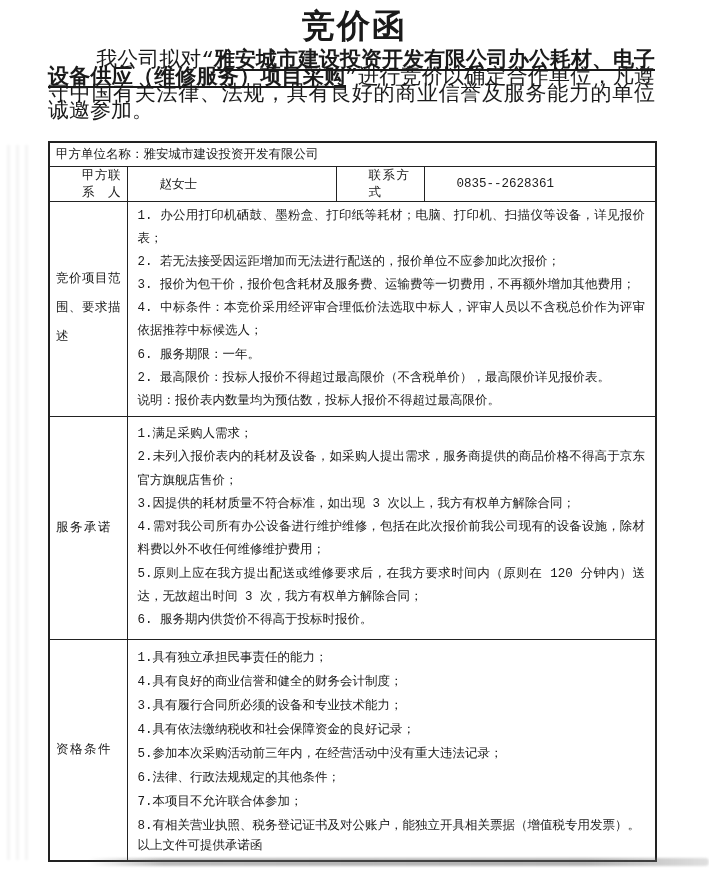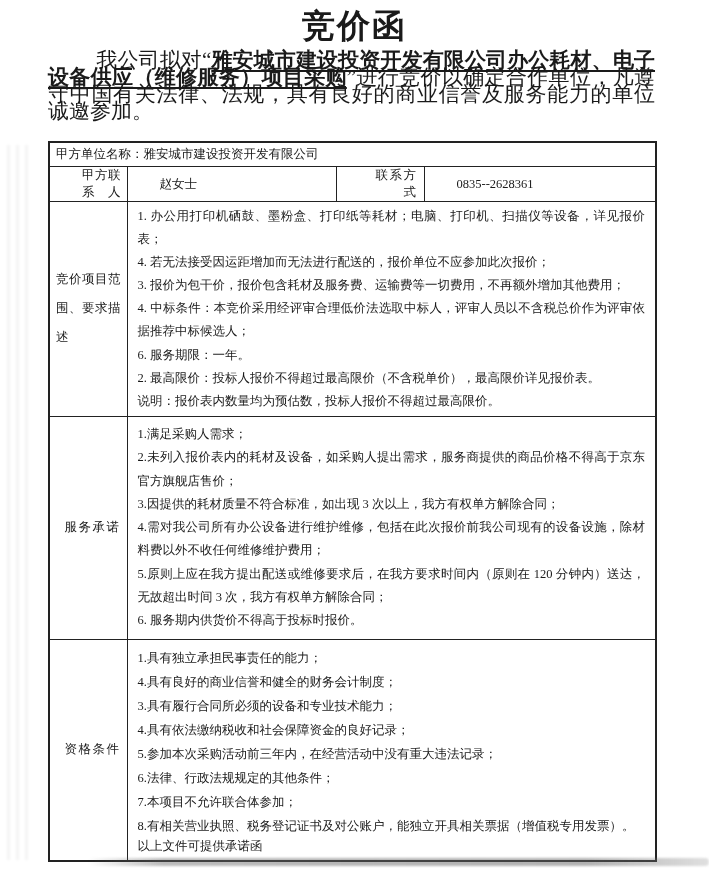--- a/index.html
+++ b/index.html
@@ -1,21 +1,21 @@
 <!DOCTYPE html>
 <html><head>
 <meta charset="utf-8">
 <style>
   html,body{margin:0;padding:0;}
   body{
     width:709px;height:870px;background:#ffffff;position:relative;
     font-family:"Liberation Serif","DejaVu Serif",serif;color:#1a1a1a;
     overflow:hidden;
   }
-  .page{position:absolute;inset:0;overflow:hidden;}
+  .page{position:absolute;inset:0;overflow:hidden;font-family:Liberation Mono, monospace;}
 
   .title{
     position:absolute;top:4px;left:0;width:100%;margin:0;
     text-align:center;font-size:33px;font-weight:bold;letter-spacing:2px;
   }
 
   .intro{
     position:absolute;top:52px;left:48px;width:607px;margin:0;
     font-size:21px;line-height:17px;text-align:justify;text-indent:2.3em;
   }
@@ -29,21 +29,21 @@
   table.doc{border:2px solid #222;}
   .doc td{border:1px solid #222;vertical-align:middle;padding:0 6px;overflow:visible;}
 
   tr.r1 td{height:24px;}
   tr.r2 td{height:23px;}
   tr.r3 td{height:21px;padding-left:32px;}
   tr.r-scope td{height:191px;}
   tr.r-service td{height:216px;}
   tr.r-qual td{height:214px;}
 
-  .lbl{text-align:right;letter-spacing:1.5px;}
+  .lbl{text-align:left;letter-spacing:1.5px;}
   .lbl-j{text-align:justify;text-align-last:justify;padding:0 5px;letter-spacing:0;}
   .scope-lbl{line-height:29px;}
 
   td.content{padding:3px 10px;vertical-align:middle;}
   .ln{margin:0;text-align:justify;}
   .r-scope .ln{line-height:23.1px;}
   .r-service .ln{line-height:23.3px;}
   .r-qual .ln{line-height:24px;}
   .r-qual .ln.tight{line-height:16px;}
 
@@ -91,21 +91,21 @@
       <td class="lbl lbl-j">甲方联系人</td>
       <td>赵女士</td>
       <td class="lbl">联系方式</td>
       <td>0835--2628361</td>
     </tr>
 
     <tr class="r-scope">
       <td class="lbl-j scope-lbl">竞价项目范围、要求描述</td>
       <td colspan="3" class="content">
         <p class="ln">1. 办公用打印机硒鼓、墨粉盒、打印纸等耗材；电脑、打印机、扫描仪等设备，详见报价表；</p>
-        <p class="ln">4. 若无法接受因运距增加而无法进行配送的，报价单位不应参加此次报价；</p>
+        <p class="ln">2. 若无法接受因运距增加而无法进行配送的，报价单位不应参加此次报价；</p>
         <p class="ln">3. 报价为包干价，报价包含耗材及服务费、运输费等一切费用，不再额外增加其他费用；</p>
         <p class="ln">4. 中标条件：本竞价采用经评审合理低价法选取中标人，评审人员以不含税总价作为评审依据推荐中标候选人；</p>
         <p class="ln">6. 服务期限：一年。</p>
         <p class="ln">2. 最高限价：投标人报价不得超过最高限价（不含税单价），最高限价详见报价表。</p>
         <p class="ln">说明：报价表内数量均为预估数，投标人报价不得超过最高限价。</p>
       </td>
     </tr>
 
     <tr class="r-service">
       <td class="lbl">服务承诺</td>

